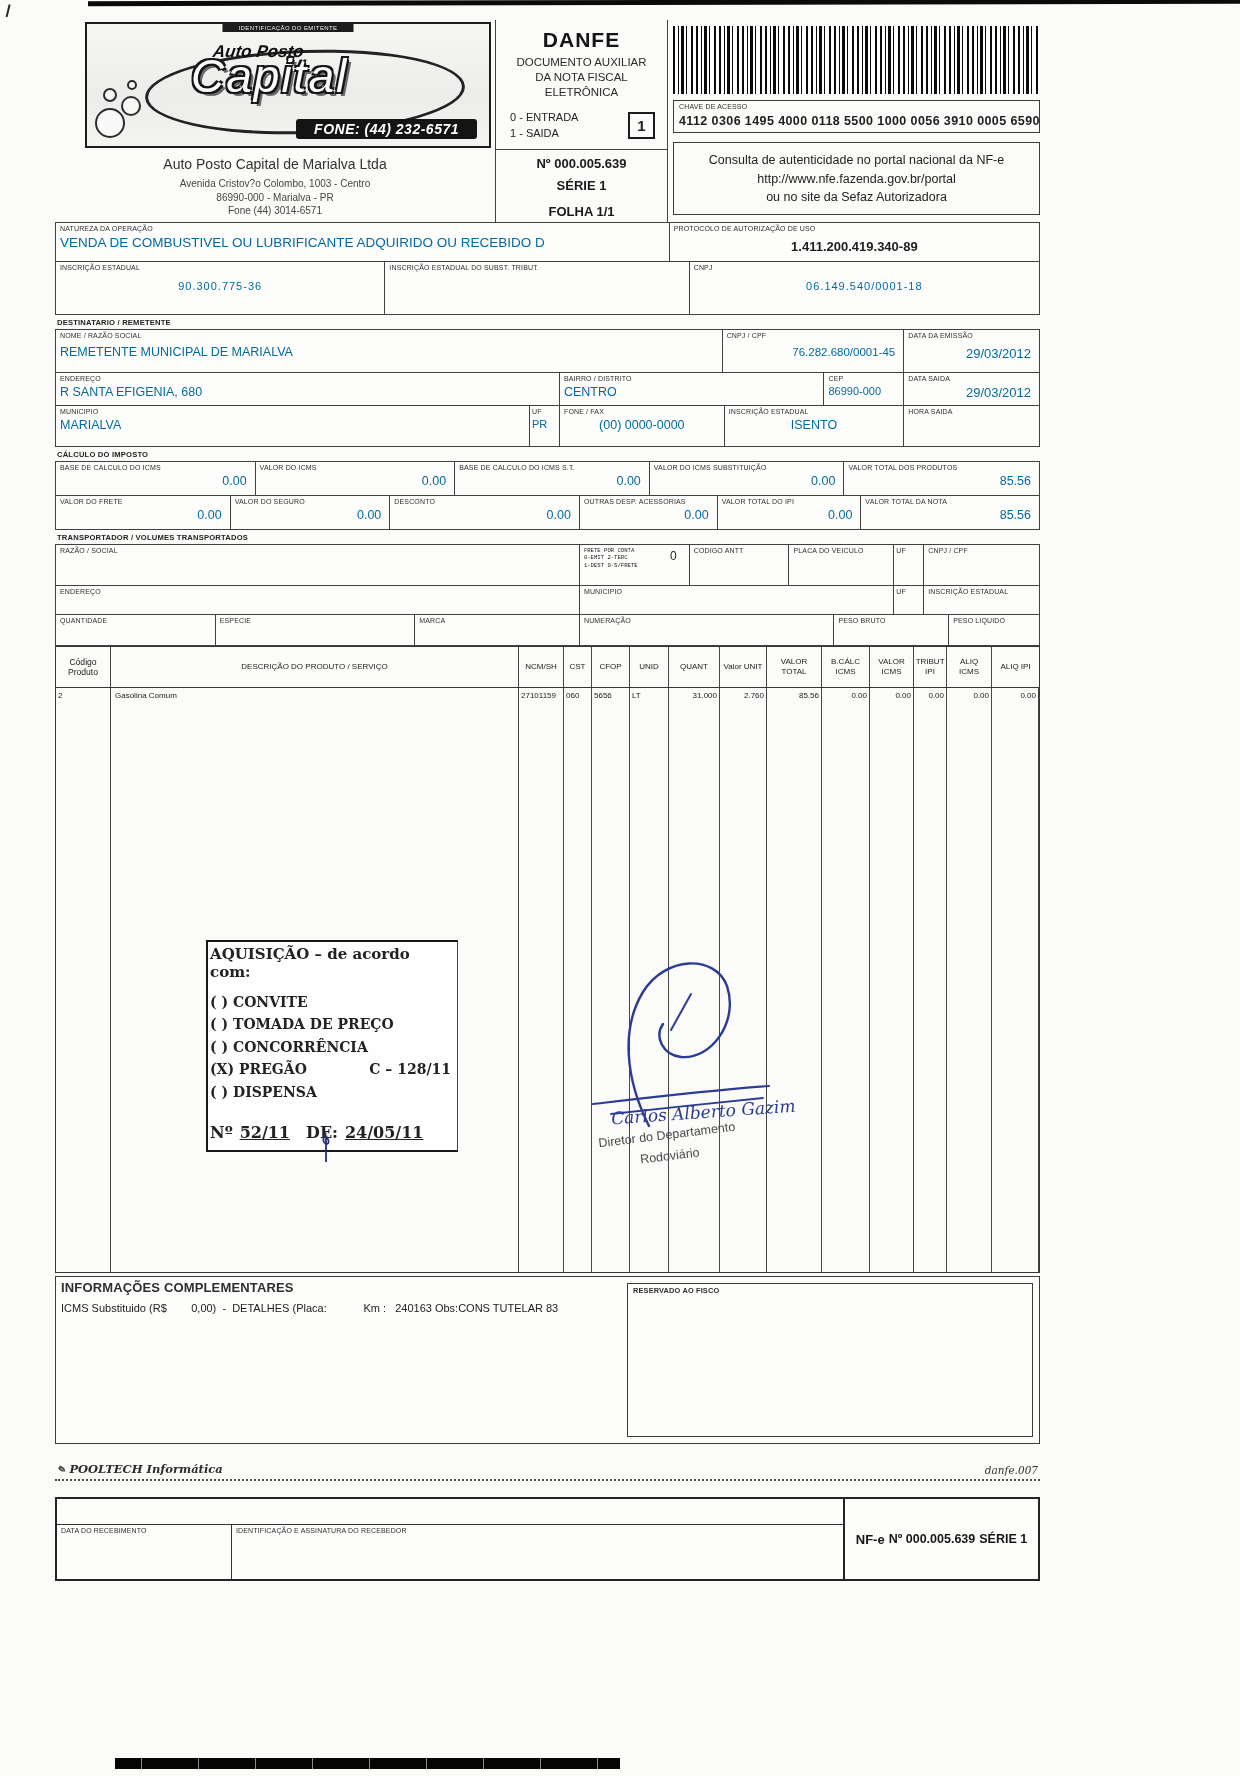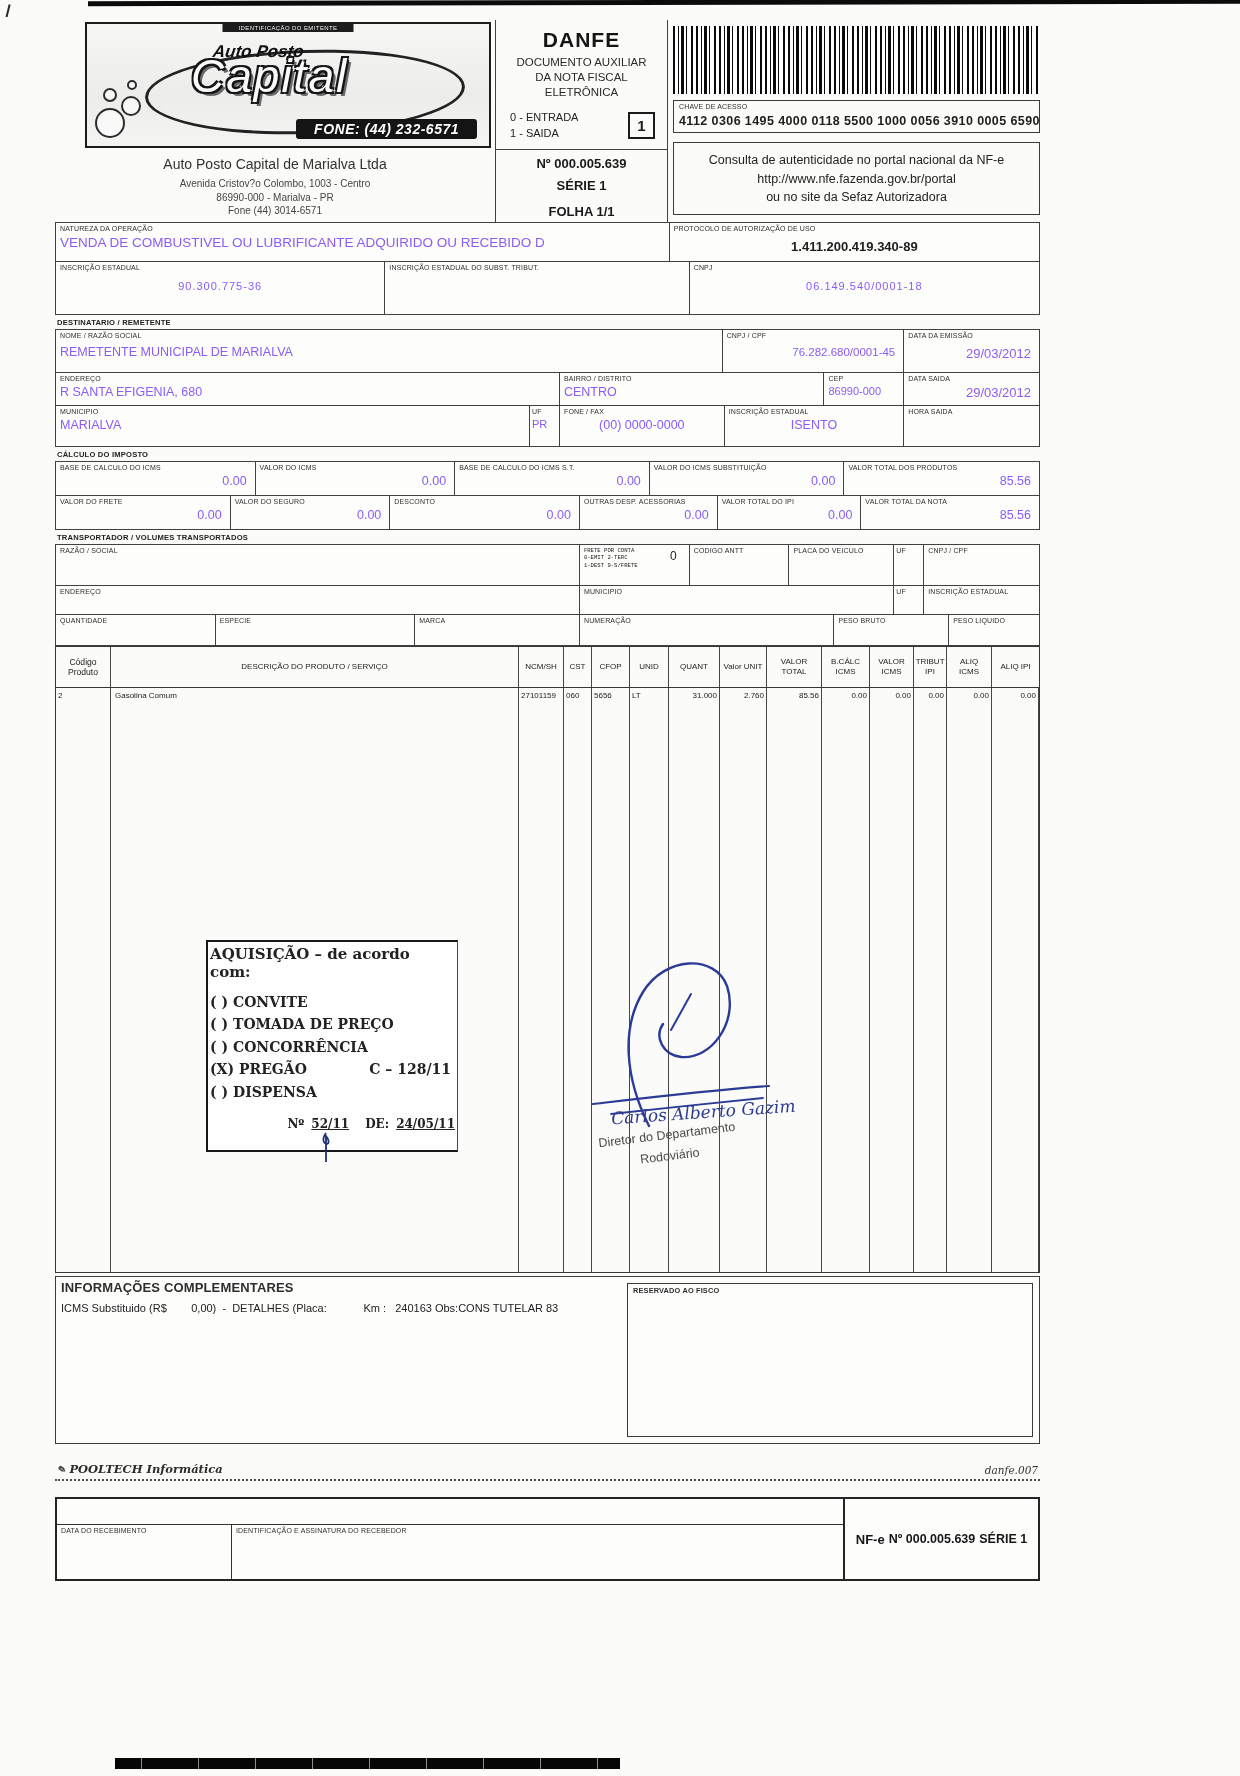--- a/index.html
+++ b/index.html
@@ -8,21 +8,21 @@
 
   
   .scan-topline { position:absolute; top:0; left:88px; right:0; height:5px; background:#0b0b0b; transform:rotate(-0.12deg); }
   .scan-mark { position:absolute; top:5px; left:7px; width:8px; height:13px; border-left:2px solid #2a2a2a; transform:rotate(14deg); }
   .scan-bottombar { position:absolute; left:115px; top:1758px; width:505px; height:11px;
     background:repeating-linear-gradient(90deg,#060606 0 26px,#8c8c8c 26px 27px,#060606 27px 57px); }
 
   .doc { position:absolute; left:55px; top:20px; width:985px; }
 
   .lbl { font-size:7px; line-height:1.2; color:#2e2e2e; letter-spacing:.15px; }
-  .val { font-size:12.5px; color:#8b5cf6; margin-top:2px; }
+  .val { font-size:12.5px; color:#0369a1; margin-top:2px; }
   .num { text-align:right; padding-right:4px; }
   .ctr { text-align:center; }
   .seclbl { font-size:7.6px; font-weight:bold; color:#222; padding:3px 2px 2px 2px; letter-spacing:.2px; }
 
   .row { display:flex; border:1px solid #414141; background:#fdfdfc; }
   .row + .row, .stackup { margin-top:-1px; }
   .c { border-right:1px solid #414141; padding:2px 4px; position:relative; }
   .c:last-child { border-right:none; }
 
   
@@ -87,21 +87,21 @@
   .pt-body > div:last-child { border-right:none; }
   .pt-body .pnum { text-align:right; }
   .pt-body .pdesc { text-align:left; padding-left:4px; }
 
   
   .stamp { position:absolute; left:150px; top:252px; width:252px; height:212px; border:2px solid #181818; background:#fefefe;
     font-family:"DejaVu Serif","Liberation Serif",serif; font-weight:bold; color:#141414; padding:10px 12px 8px 14px; }
   .stamp-title { font-size:15px; }
   .stamp-items { margin-top:10px; font-size:14px; line-height:1.6; }
   .stamp-line4 { display:flex; justify-content:space-between; padding-right:4px; }
-  .stamp-num { margin-top:14px; font-size:12px;text-align:right; }
+  .stamp-num { margin-top:20px; font-size:16px; }
   .stamp-num .u { text-decoration:underline; }
   .stamp-num .sp { margin:0 16px 0 7px; }
   .stamp-num .sp2 { margin-right:7px; }
   .penloop { position:absolute; left:106px; bottom:-16px; }
 
   
   .sig-area { position:absolute; left:480px; top:248px; width:340px; height:300px; pointer-events:none; }
   .sig-svg { position:absolute; left:55px; top:0; }
   .sig-name { position:absolute; left:75px; top:166px; font-family:"DejaVu Serif","Liberation Serif",serif; font-style:italic; font-size:17px; color:#2d3b8e; transform:rotate(-4deg); white-space:nowrap; }
   .sig-cargo1 { position:absolute; left:62px; top:192px; font-size:12.5px; color:#4a4a4a; transform:rotate(-7deg); white-space:nowrap; }

